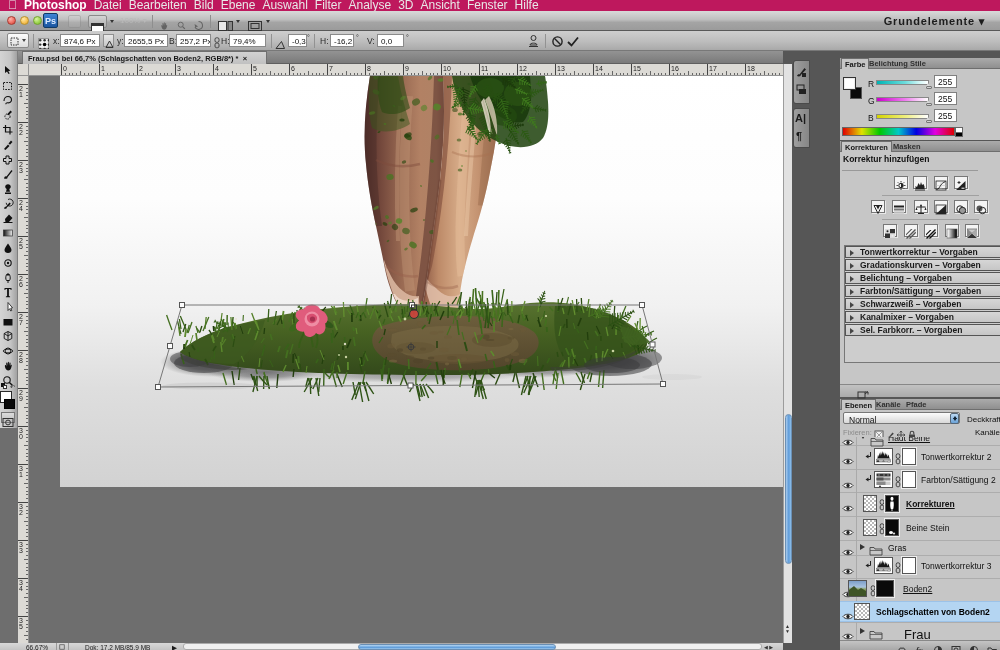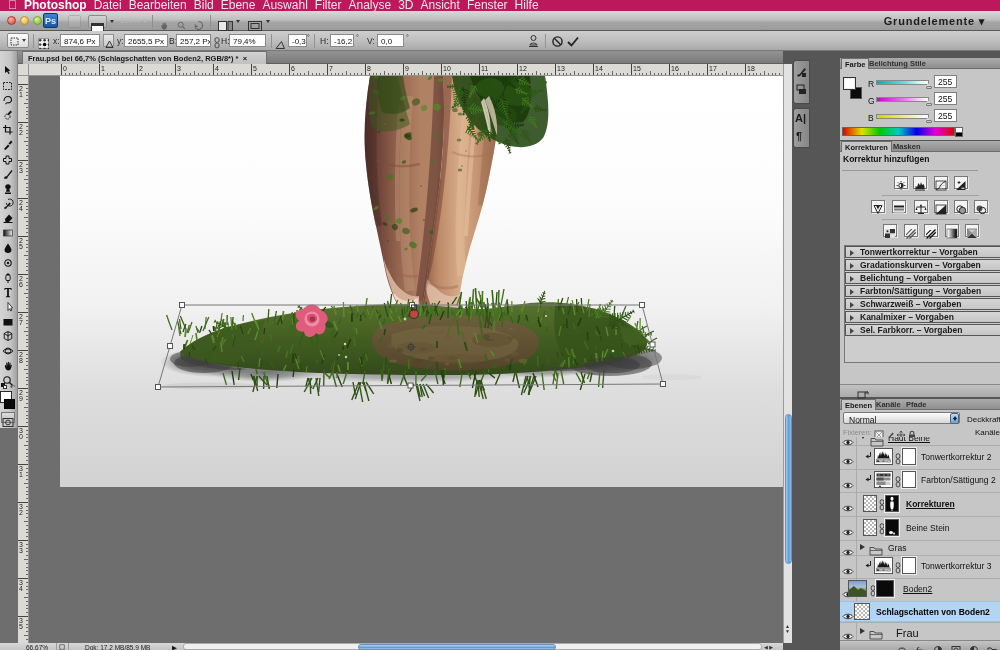--- a/index.html
+++ b/index.html
@@ -2066,21 +2066,21 @@
           <div style="position:absolute;left:36px;top:170px;font-size:8.5px;color:#000;font-weight:bold;">Schlagschatten von Boden2</div>
           <div style="position:absolute;left:2px;top:190px;"><svg width="12" height="9" viewBox="0 0 12 9">
               <path d="M1 4.5 C3 1.5 9 1.5 11 4.5 C9 7.5 3 7.5 1 4.5 Z" fill="#f8f8f8" stroke="#222" stroke-width="0.9"></path>
               <circle cx="6" cy="4.5" r="1.7" fill="#222"></circle>
             </svg></div>
           <div style="position:absolute;left:20px;top:191px;width:0;height:0;border-left:5px solid #333;border-top:3.5px solid transparent;border-bottom:3.5px solid transparent;"></div>
           <div style="position:absolute;left:29px;top:189px;"><svg width="14" height="11" viewBox="0 0 14 11">
               <path d="M1 2.5 L5 2.5 L6 4 L13 4 L13 10 L1 10 Z" fill="#c8c8c8" stroke="#444" stroke-width="0.9"></path>
               <path d="M1 5.5 h12" stroke="#444" stroke-width="0.7"></path>
             </svg></div>
-          <div style="position:absolute;left:56px;top:190px;font-size:11px;color:#111;">Frau</div>
+          <div style="position:absolute;left:64px;top:190px;font-size:13px;color:#111;">Frau</div>
         </div>
         <div style="position:absolute;left:0;top:241px;width:188px;height:10px;background:linear-gradient(#c4c4c4,#a8a8a8);border-top:1px solid #888;"></div>
         <div style="position:absolute;left:57px;top:242px;"><svg width="10" height="10" viewBox="0 0 10 10">
             <path d="M2 5 a2 2 0 0 1 3-1.7 M8 5 a2 2 0 0 0 -3 -1.7 M3.5 5.5 h3" stroke="#333" fill="none"></path>
           </svg></div>
         <div style="position:absolute;left:75px;top:242px;"><svg width="10" height="10" viewBox="0 0 10 10">
             <text x="1" y="8" font-size="8" font-style="italic" font-weight="bold" fill="#333" font-family="Liberation Serif">fx</text>
           </svg></div>
         <div style="position:absolute;left:93px;top:242px;"><svg width="10" height="10" viewBox="0 0 10 10">
             <circle cx="5" cy="5" r="3.5" fill="none" stroke="#333"></circle>

